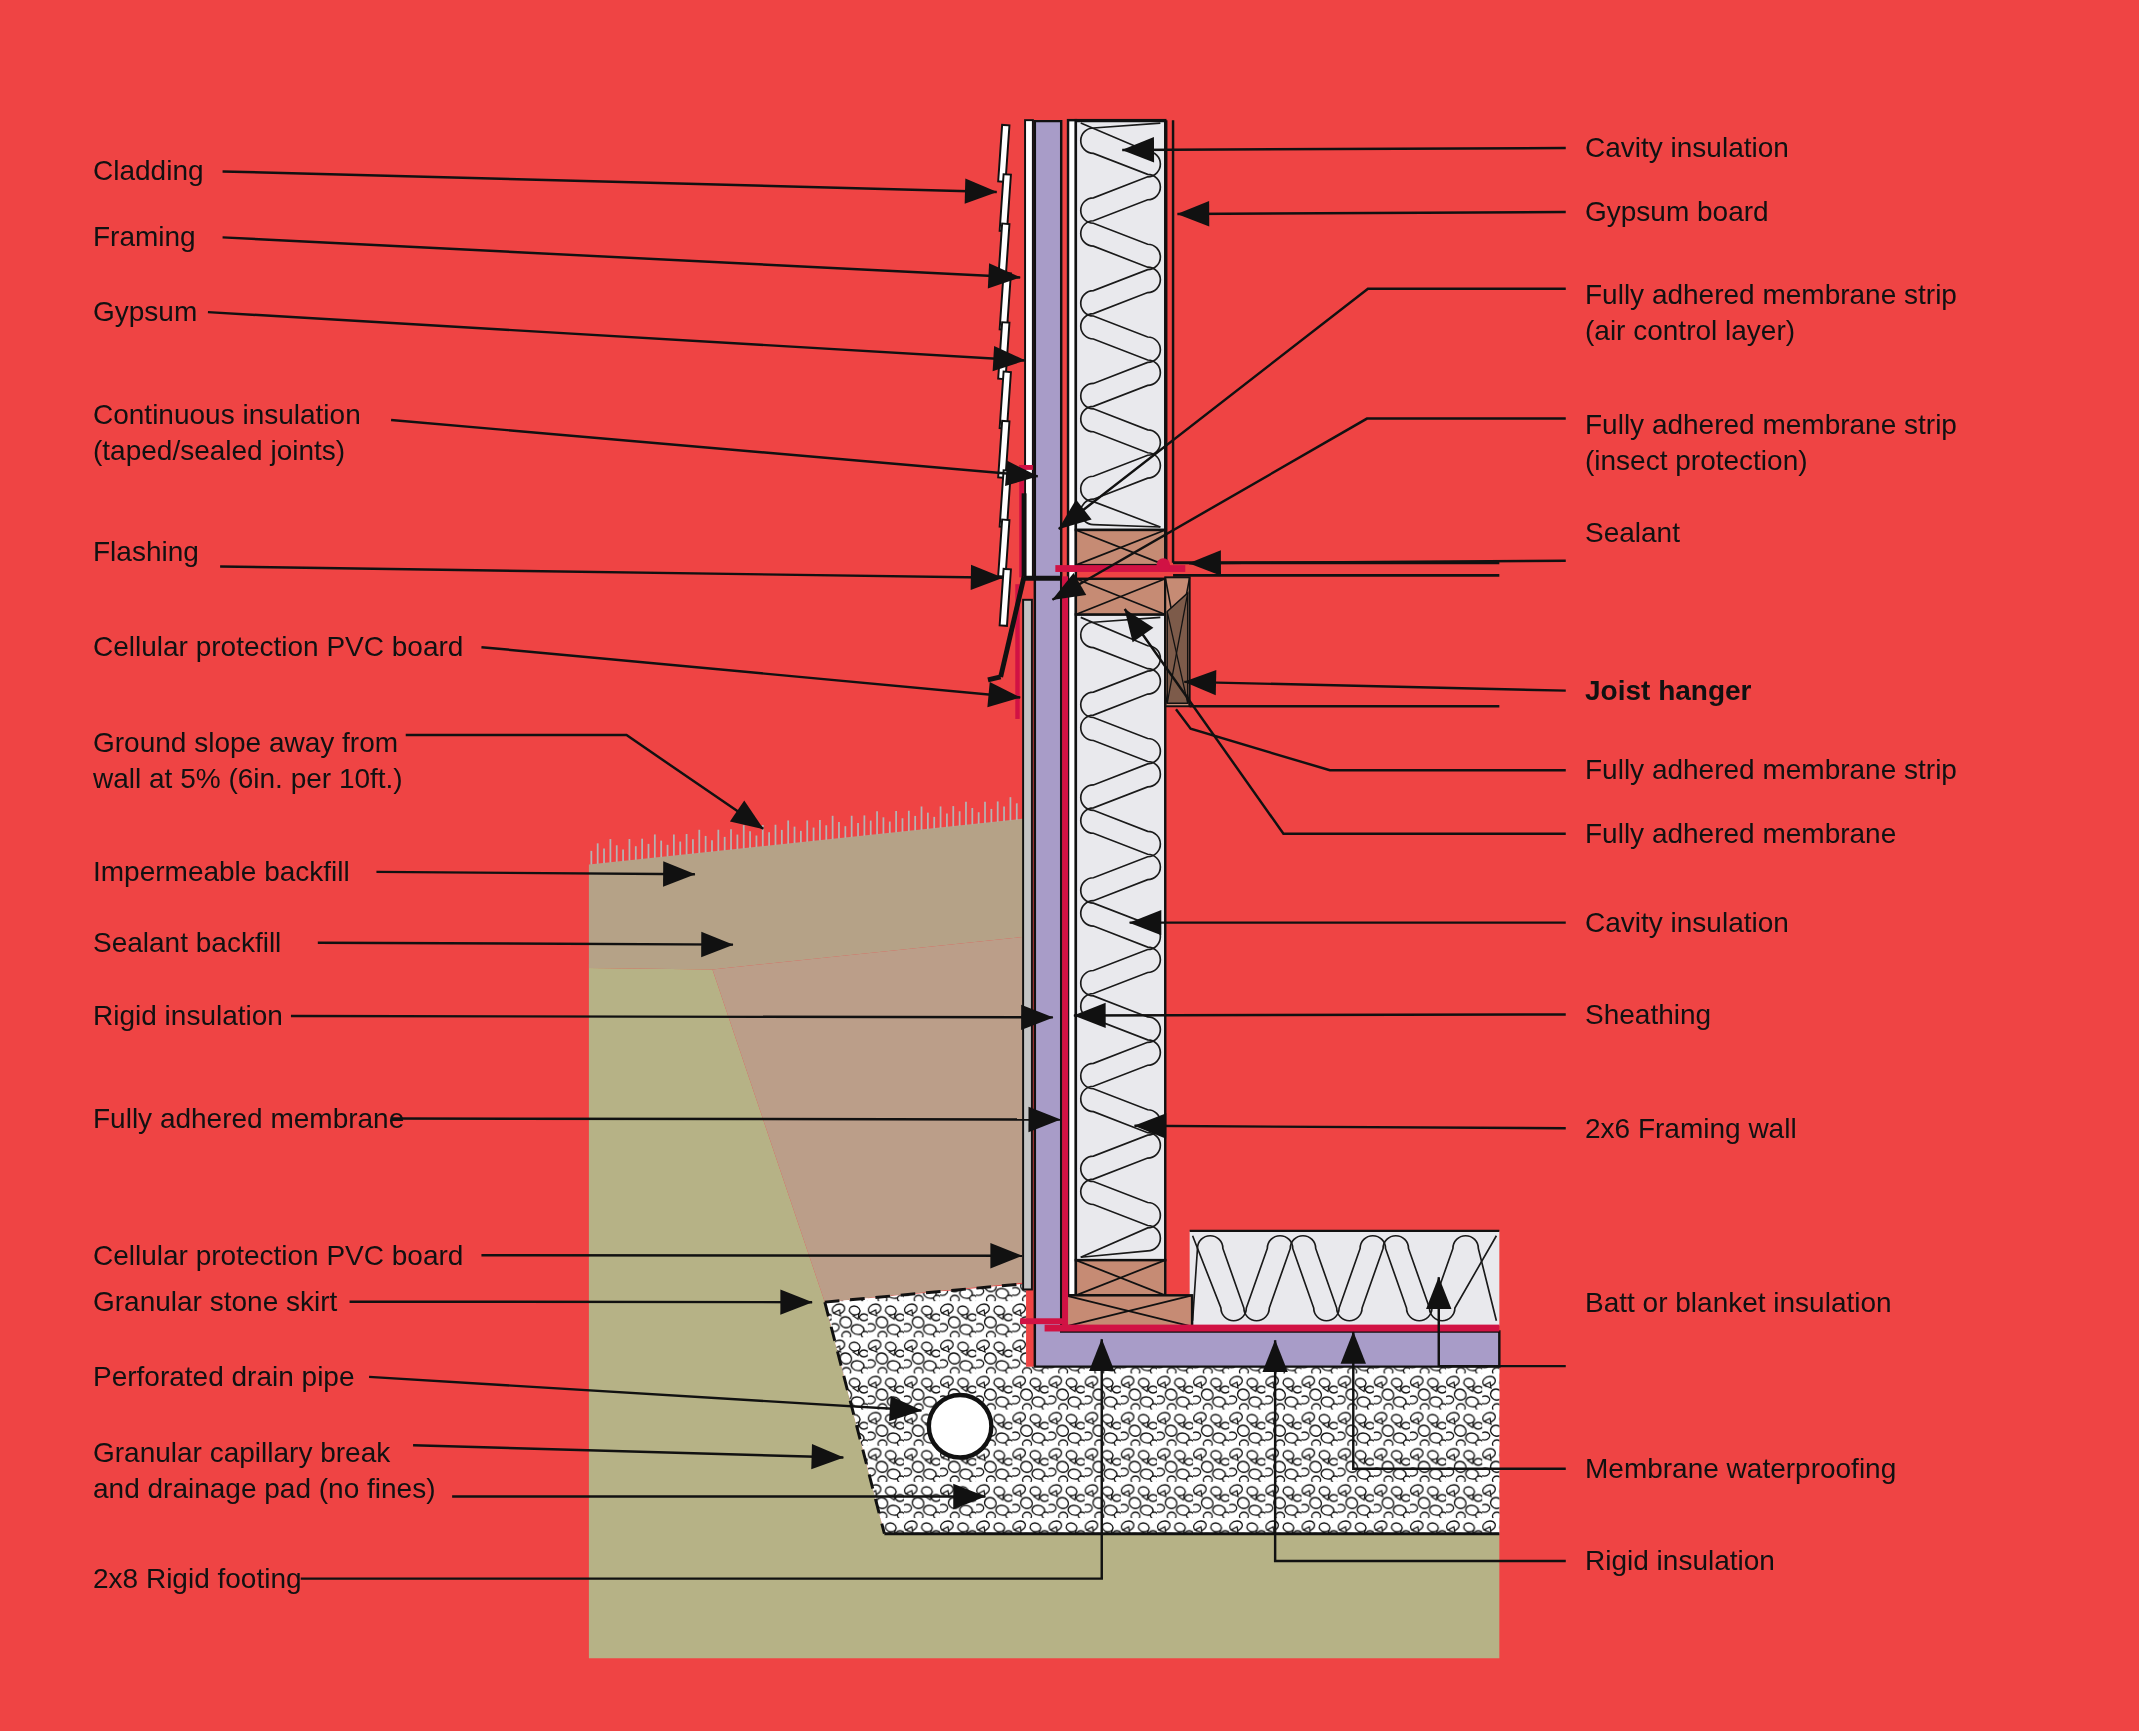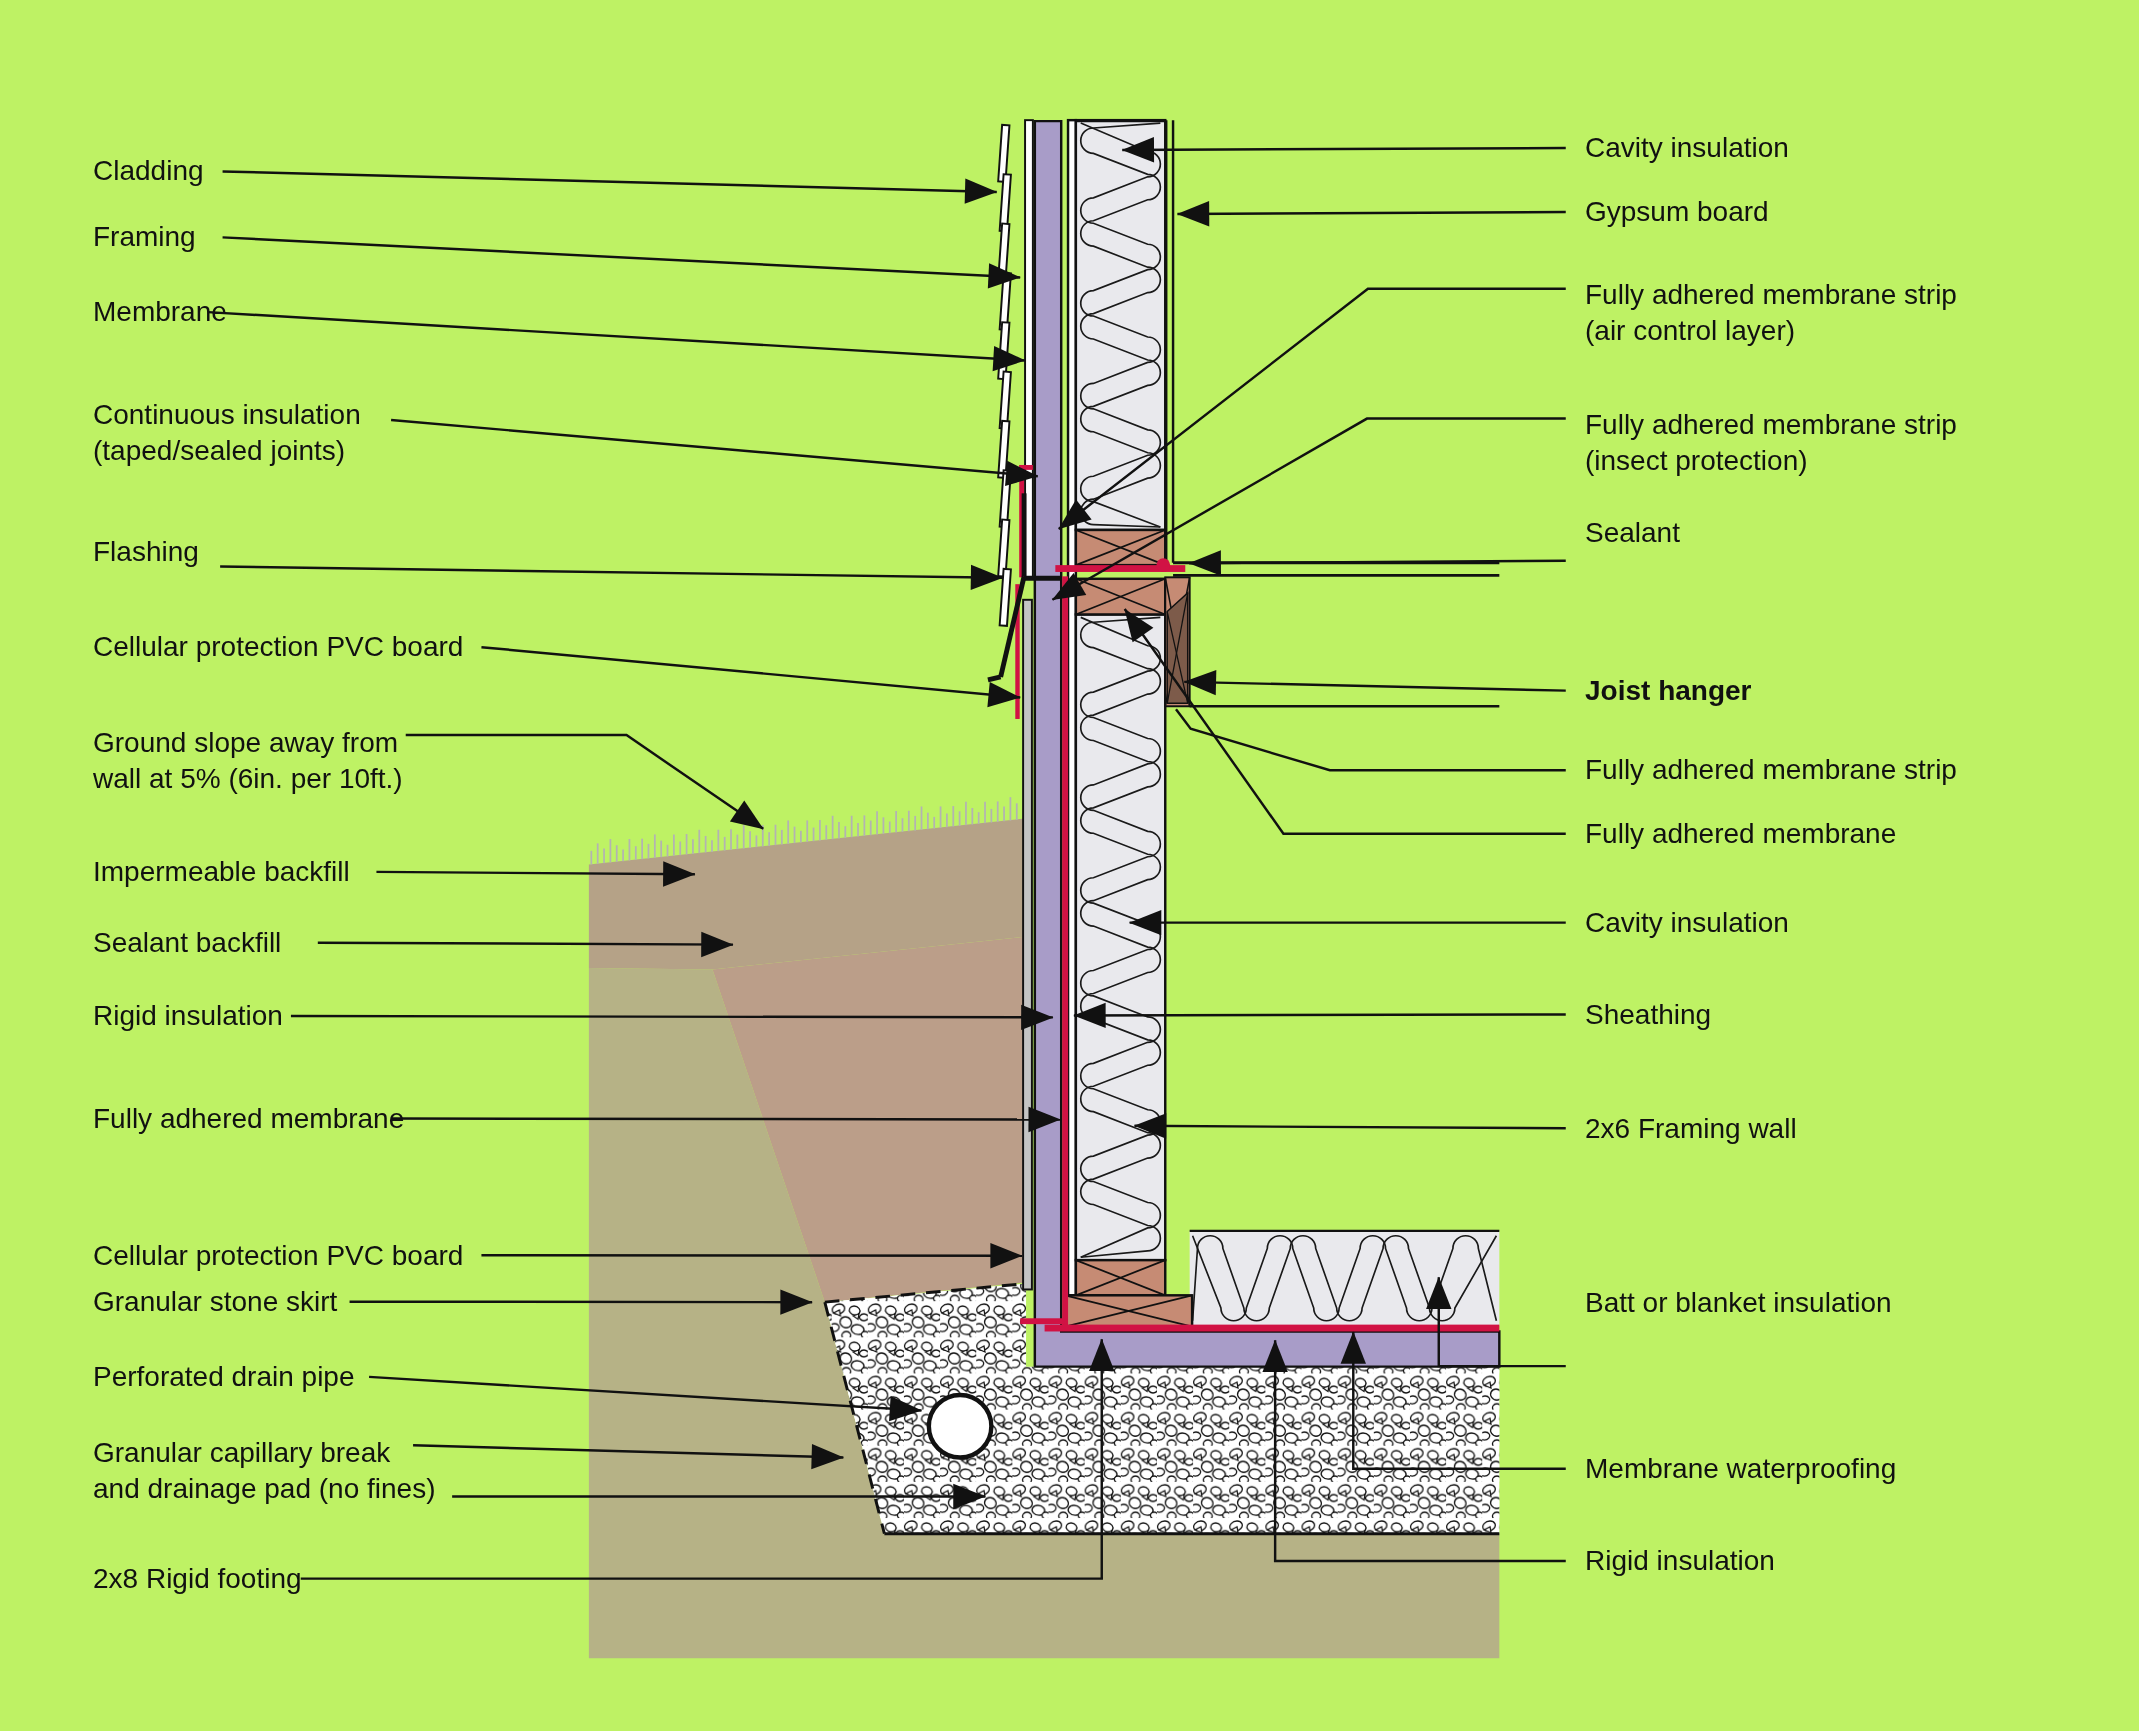--- a/index.html
+++ b/index.html
@@ -1,16 +1,16 @@
 <!DOCTYPE html>
 <html style="font-size:7.8px"><head>
 <meta charset="utf-8">
 <style>
   html,body{margin:0;padding:0;background:#ffffff;}
-  #stage{position:relative;width:2140px;height:1731px;background:#bef264;overflow:hidden;
+  #stage{position:relative;width:2140px;height:1731px;background:#ef4444;overflow:hidden;
          font-family:"Liberation Sans","DejaVu Sans",sans-serif;}
   #drawing{position:absolute;left:0;top:0;width:2140px;height:1731px;}
   .lbl{position:absolute;transform:translateY(-50%);font-size:28px;line-height:1.28;
        color:#111;white-space:pre-line;letter-spacing:0px;}
   .lbl.left{left:93px;text-align:left;}
   .lbl.right{left:1585px;text-align:left;}
 </style>
 </head>
 <body>
 
@@ -233,21 +233,21 @@
         <polyline points="3205,2077 2198,2079" marker-end="url(#arr)"></polyline>
         <polyline points="3205,2310 2322,2305" marker-end="url(#arr)"></polyline>
         <polyline points="3205,2797 2945,2797 2945,2615" marker-end="url(#arr)"></polyline>
         <polyline points="3205,3007 2770,3007 2770,2727" marker-end="url(#arr)"></polyline>
         <polyline points="3205,3196 2610,3196 2610,2744" marker-end="url(#arr)"></polyline>
       </g>
     </svg>
   <div id="labels">
       <div class="lbl left" style="top: 171px;">Cladding</div>
       <div class="lbl left" style="top: 237px;">Framing</div>
-      <div class="lbl left" style="top: 312px;">Membrane</div>
+      <div class="lbl left" style="top: 312px;">Gypsum</div>
       <div class="lbl left" style="top: 433px;">Continuous insulation
 (taped/sealed joints)</div>
       <div class="lbl left" style="top: 552px;">Flashing</div>
       <div class="lbl left" style="top: 647px;">Cellular protection PVC board</div>
       <div class="lbl left" style="top: 761px;">Ground slope away from
 wall at 5% (6in. per 10ft.)</div>
       <div class="lbl left" style="top: 872px;">Impermeable backfill</div>
       <div class="lbl left" style="top: 943px;">Sealant backfill</div>
       <div class="lbl left" style="top: 1016px;">Rigid insulation</div>
       <div class="lbl left" style="top: 1119px;">Fully adhered membrane</div>

